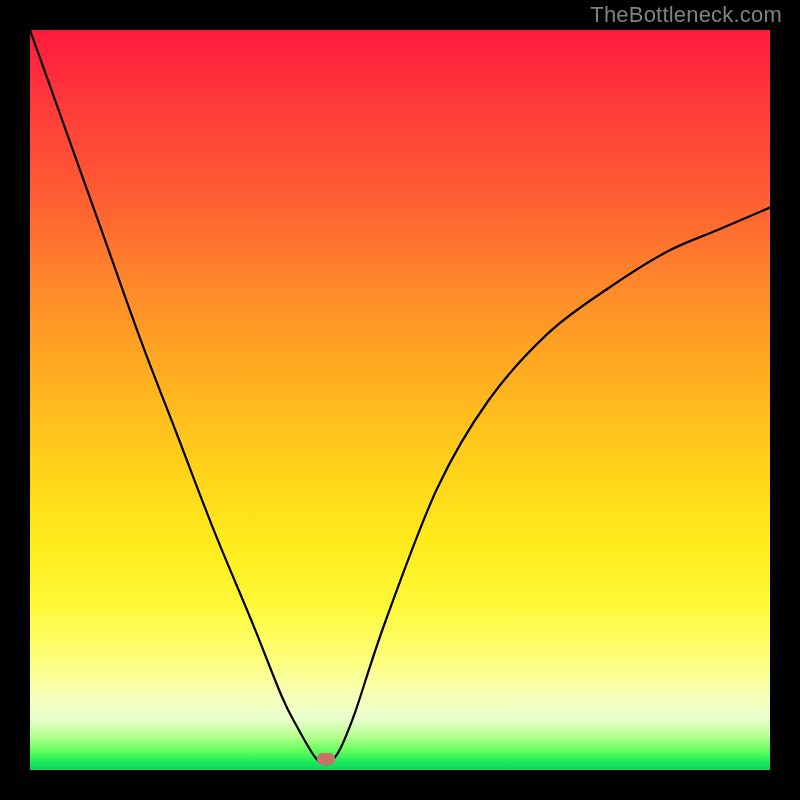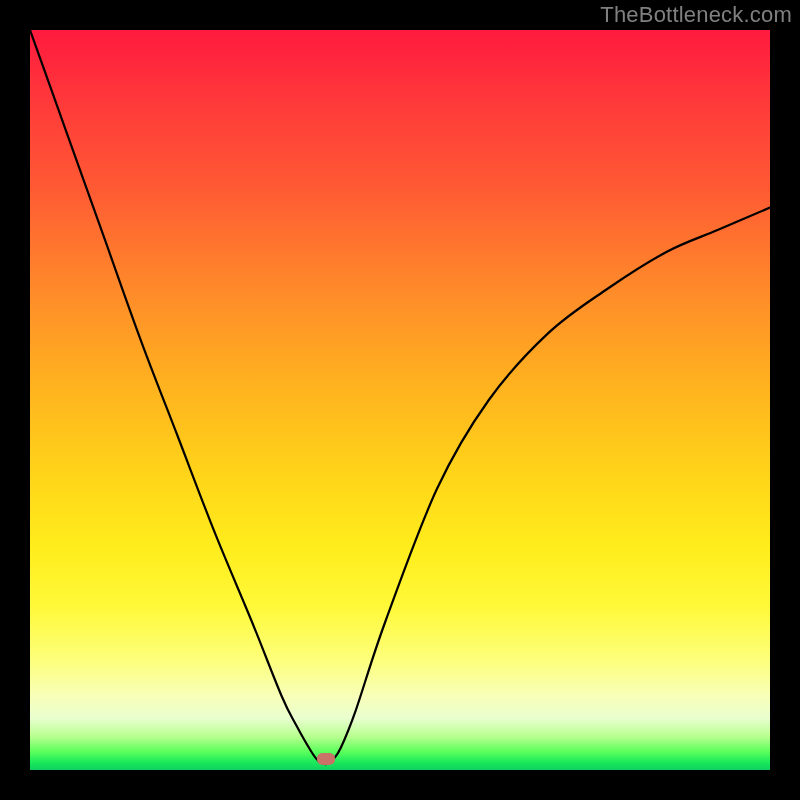--- a/index.html
+++ b/index.html
@@ -13,21 +13,21 @@
   }
   .frame {
     position: relative;
     width: 800px;
     height: 800px;
     background: #000;
   }
   .watermark {
     position: absolute;
     top: 2px;
-    right: 8px;
+    right: 18px;
     color: #808080;
     font-size: 22px;
     font-weight: 500;
     letter-spacing: 0.2px;
     z-index: 10;
   }
   .plot-area {
     position: absolute;
     left: 30px;
     top: 30px;

